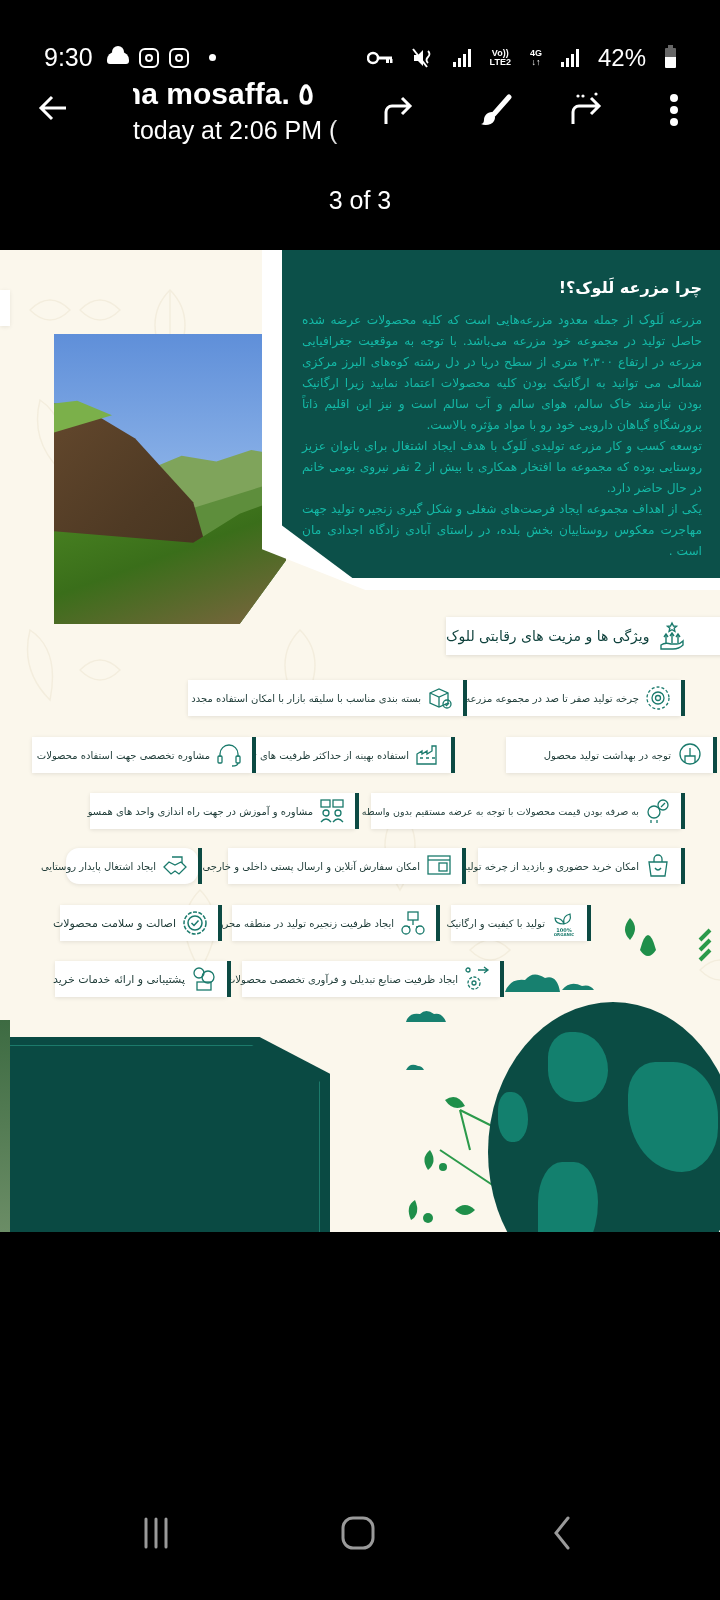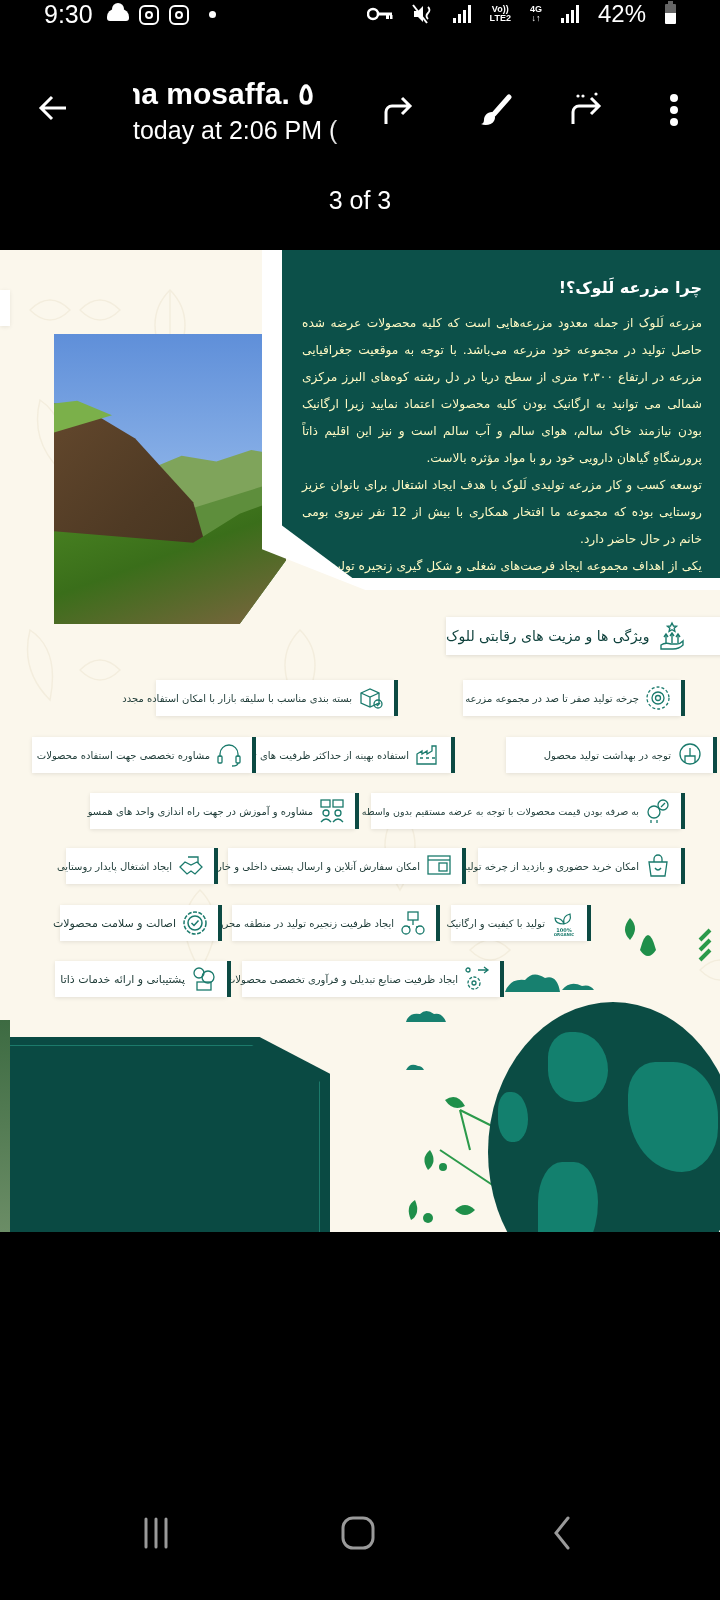--- a/index.html
+++ b/index.html
@@ -1,20 +1,20 @@
 <!DOCTYPE html>
 <html><head>
 <meta charset="utf-8">
 <style>
   * { box-sizing: border-box; margin: 0; padding: 0; }
   html, body { width: 720px; height: 1600px; background: #000; overflow: hidden; }
   body { font-family: "DejaVu Sans", sans-serif; color: #fff; position: relative; }
 
   
-  .status-bar { position: absolute; top: 0; left: 0; width: 720px; height: 56px; display: flex; align-items: flex-start; justify-content: space-between; padding: 0 44px 0 44px; }
+  .status-bar { position: absolute; top: 16px; left: 0; width: 720px; height: 56px; display: flex; align-items: flex-end; justify-content: space-between; padding: 0 44px 0 44px; }
   .status-left { display: flex; align-items: center; gap: 10px; font-family: "Liberation Sans", sans-serif; font-size: 25px; color: #fff; }
   .status-left .ic { display: inline-block; }
   .cloud { width: 22px; height: 12px; background: #fff; border-radius: 8px 8px 3px 3px; position: relative; margin-left: 4px; }
   .cloud::before { content: ""; position: absolute; left: 5px; top: -6px; width: 12px; height: 12px; background: #fff; border-radius: 50%; }
   .insta { width: 20px; height: 20px; border: 2px solid #fff; border-radius: 6px; position: relative; }
   .insta::before { content: ""; position: absolute; left: 4px; top: 4px; width: 8px; height: 8px; border: 2px solid #fff; border-radius: 50%; box-sizing: border-box; }
   .dot { width: 7px; height: 7px; background: #fff; border-radius: 50%; margin-left: 10px; }
   .status-right { display: flex; align-items: center; gap: 19px; font-family: "Liberation Sans", sans-serif; font-size: 24px; }
   .sig { display: flex; align-items: flex-end; gap: 2px; height: 18px; }
   .sig span { width: 3px; background: #fff; display: block; }
@@ -43,21 +43,21 @@
   .photo .sky { position: absolute; inset: 0; background: linear-gradient(#5f8fd9 0%, #86aee6 45%, #a7c4ea 60%); }
   .photo .far-mtn { position: absolute; left: 0; top: 0; width: 100%; height: 100%; background: #7fa45b; clip-path: polygon(40% 47%, 55% 42%, 70% 44%, 85% 40%, 100% 42%, 100% 100%, 40% 100%); }
   .photo .far-mtn2 { position: absolute; inset: 0; background: #5e8e3c; clip-path: polygon(60% 60%, 100% 50%, 100% 100%, 55% 100%); }
   .photo .rock { position: absolute; inset: 0; background: linear-gradient(135deg, #6b4d30 0%, #4f3a24 50%, #3a2d1a 100%); clip-path: polygon(0 24%, 12% 25%, 35% 36%, 60% 58%, 65% 72%, 0 75%); }
   .photo .grass { position: absolute; inset: 0; background: linear-gradient(160deg, #6fa53a 0%, #4e8a24 40%, #3a6e1a 70%, #7d6440 100%); clip-path: polygon(0 68%, 30% 70%, 60% 72%, 80% 62%, 100% 56%, 100% 100%, 0 100%); }
   .photo .grass-top { position: absolute; inset: 0; background: #7bb04a; clip-path: polygon(0 24%, 10% 23%, 25% 28%, 0 34%); }
 
   .green-panel { position: absolute; left: 262px; top: 0; width: 470px; height: 340px; background: #fff; clip-path: polygon(0 0, 100% 0, 100% 100%, 22% 100%, 0 88%); }
   .green-inner { position: absolute; left: 282px; top: 0; width: 440px; height: 328px; background: #0c5049; clip-path: polygon(0 0, 100% 0, 100% 100%, 16% 100%, 0 84%); }
   .panel-title { position: absolute; right: 20px; top: 28px; font-family: "DejaVu Sans", sans-serif; font-size: 16px; font-weight: bold; color: #fff; direction: rtl; }
-  .panel-body { position: absolute; right: 20px; top: 60px; width: 400px; direction: rtl; text-align: justify; font-family: "DejaVu Sans", sans-serif; font-size: 12.2px; line-height: 27px; color: #fef9c3; }
+  .panel-body { position: absolute; right: 20px; top: 60px; width: 400px; direction: rtl; text-align: justify; font-family: "DejaVu Sans", sans-serif; font-size: 12.2px; line-height: 21px; color: #14b8a6; }
   .panel-body p { margin: 0; }
 
   .features-header { position: absolute; left: 446px; top: 367px; width: 280px; height: 38px; background: #fff; box-shadow: 0 1px 4px rgba(0,0,0,0.12); display: flex; align-items: center; justify-content: flex-end; padding-right: 26px; gap: 10px; direction: rtl; }
   .features-header .lbl { font-family: "DejaVu Sans", sans-serif; font-weight: normal; font-size: 14px; color: #0c3f3a; }
 
   .feat { position: absolute; height: 36px; background: #fff; box-shadow: 0 1px 4px rgba(0,0,0,0.1); display: flex; align-items: center; justify-content: flex-end; gap: 6px; padding-right: 10px; direction: ltr; }
   .feat::after { content: ""; position: absolute; right: -4px; top: 0; width: 4px; height: 36px; background: #0c4a43; }
   .feat .txt { font-family: "DejaVu Sans", sans-serif; font-size: 10px; color: #1d3a36; direction: rtl; white-space: nowrap; }
   .feat .fic { width: 26px; height: 26px; flex: none; }
 
@@ -190,21 +190,21 @@
     <div class="rock"></div>
     <div class="grass-top"></div>
     <div class="grass"></div>
   </div>
 
   <div class="green-panel"></div>
   <div class="green-inner">
     <div class="panel-title">چرا مزرعه لَلوک؟!</div>
     <div class="panel-body">
       <p>مزرعه لَلوک از جمله معدود مزرعه‌هایی است که کلیه محصولات عرضه شده حاصل تولید در مجموعه خود مزرعه می‌باشد. با توجه به موقعیت جغرافیایی مزرعه در ارتفاع ۲،۳۰۰ متری از سطح دریا در دل رشته کوه‌های البرز مرکزی شمالی می توانید به ارگانیک بودن کلیه محصولات اعتماد نمایید زیرا ارگانیک بودن نیازمند خاک سالم، هوای سالم و آب سالم است و نیز این اقلیم ذاتاً پرورشگاهِ گیاهان دارویی خود رو با مواد مؤثره بالاست.</p>
-      <p>توسعه کسب و کار مزرعه تولیدی لَلوک با هدف ایجاد اشتغال برای بانوان عزیز روستایی بوده که مجموعه ما افتخار همکاری با بیش از 12 نفر نیروی بومی خانم در حال حاضر دارد.</p>
+      <p>توسعه کسب و کار مزرعه تولیدی لَلوک با هدف ایجاد اشتغال برای بانوان عزیز روستایی بوده که مجموعه ما افتخار همکاری با بیش از 2 نفر نیروی بومی خانم در حال حاضر دارد.</p>
       <p>یکی از اهداف مجموعه ایجاد فرصت‌های شغلی و شکل گیری زنجیره تولید جهت مهاجرت معکوس روستاییان بخش بلده، در راستای آبادی زادگاه اجدادی مان است .</p>
     </div>
   </div>
 
   <div class="features-header">
     <svg width="26" height="30" viewBox="0 0 26 30">
         <g stroke="#1a7a6c" stroke-width="1.4" fill="none">
           <path d="M13 2l1.5 3 3 .3-2.3 2 .7 3-2.9-1.6-2.9 1.6.7-3-2.3-2 3-.3z"></path>
           <path d="M7 22v-8M13 22v-9M19 22v-8"></path>
           <path d="M5 16l2-3 2 3M11 15l2-3 2 3M17 16l2-3 2 3"></path>
@@ -217,21 +217,21 @@
   <div class="feat" style="left:463px; top:430px; width:218px;">
     <span class="txt">چرخه تولید صفر تا صد در مجموعه مزرعه</span>
     <svg class="fic" viewBox="0 0 26 26">
         <g stroke="#1a7a6c" stroke-width="1.3" fill="none">
           <circle cx="13" cy="13" r="11" stroke-dasharray="3 2"></circle>
           <circle cx="13" cy="13" r="6"></circle>
           <circle cx="13" cy="13" r="2.5"></circle>
         </g>
       </svg>
   </div>
-  <div class="feat" style="left:156px; top:430px; width:238px;">
+  <div class="feat" style="left:188px; top:430px; width:275px;">
     <span class="txt">بسته بندی مناسب با سلیقه بازار با امکان استفاده مجدد</span>
     <svg class="fic" viewBox="0 0 26 26">
         <g stroke="#1a7a6c" stroke-width="1.3" fill="none">
           <path d="M3 8l9-4 9 4v10l-9 4-9-4z"></path>
           <path d="M3 8l9 4 9-4M12 12v10"></path>
           <circle cx="20" cy="19" r="4"></circle>
           <path d="M18 19l1.5 1.5L22 18"></path>
         </g>
       </svg>
   </div>
@@ -302,21 +302,21 @@
   <div class="feat" style="left:228px; top:598px; width:234px;">
     <span class="txt">امکان سفارش آنلاین و ارسال پستی داخلی و خارجی</span>
     <svg class="fic" viewBox="0 0 26 26">
         <g stroke="#1a7a6c" stroke-width="1.3" fill="none">
           <rect x="2" y="3" width="22" height="18"></rect>
           <path d="M2 7h22"></path>
           <rect x="13" y="10" width="8" height="8"></rect>
         </g>
       </svg>
   </div>
-  <div class="feat" style="left:66px; top:598px; width:148px;">
+  <div class="feat" style="left:66px; top:598px; width:132px;border-radius:13px;">
     <span class="txt">ایجاد اشتغال پایدار روستایی</span>
     <svg class="fic" viewBox="0 0 26 26">
         <g stroke="#1a7a6c" stroke-width="1.3" fill="none">
           <path d="M2 14l5-5 6 3 6-3 5 5-7 7-4-3-4 3z"></path>
           <path d="M10 4h10v6"></path>
         </g>
       </svg>
   </div>
 
   <div class="feat" style="left:451px; top:655px; width:136px;">
@@ -356,21 +356,21 @@
     <svg class="fic" viewBox="0 0 26 26">
         <g stroke="#1a7a6c" stroke-width="1.3" fill="none">
           <circle cx="10" cy="17" r="6" stroke-dasharray="3 1.5"></circle>
           <circle cx="10" cy="17" r="2"></circle>
           <path d="M14 4h10M20 1l4 3-4 3"></path>
           <circle cx="4" cy="4" r="2"></circle>
         </g>
       </svg>
   </div>
   <div class="feat" style="left:55px; top:711px; width:172px;">
-    <span class="txt" style="font-size:11px">پشتیبانی و ارائه خدمات ذاتا</span>
+    <span class="txt" style="font-size:11px">پشتیبانی و ارائه خدمات خرید</span>
     <svg class="fic" viewBox="0 0 26 26">
         <g stroke="#1a7a6c" stroke-width="1.3" fill="none">
           <circle cx="8" cy="7" r="5"></circle>
           <circle cx="17" cy="11" r="6"></circle>
           <rect x="6" y="16" width="14" height="8"></rect>
         </g>
       </svg>
   </div>
 
   <svg style="position:absolute;left:0;top:0" width="720" height="982" viewBox="0 0 720 982">

